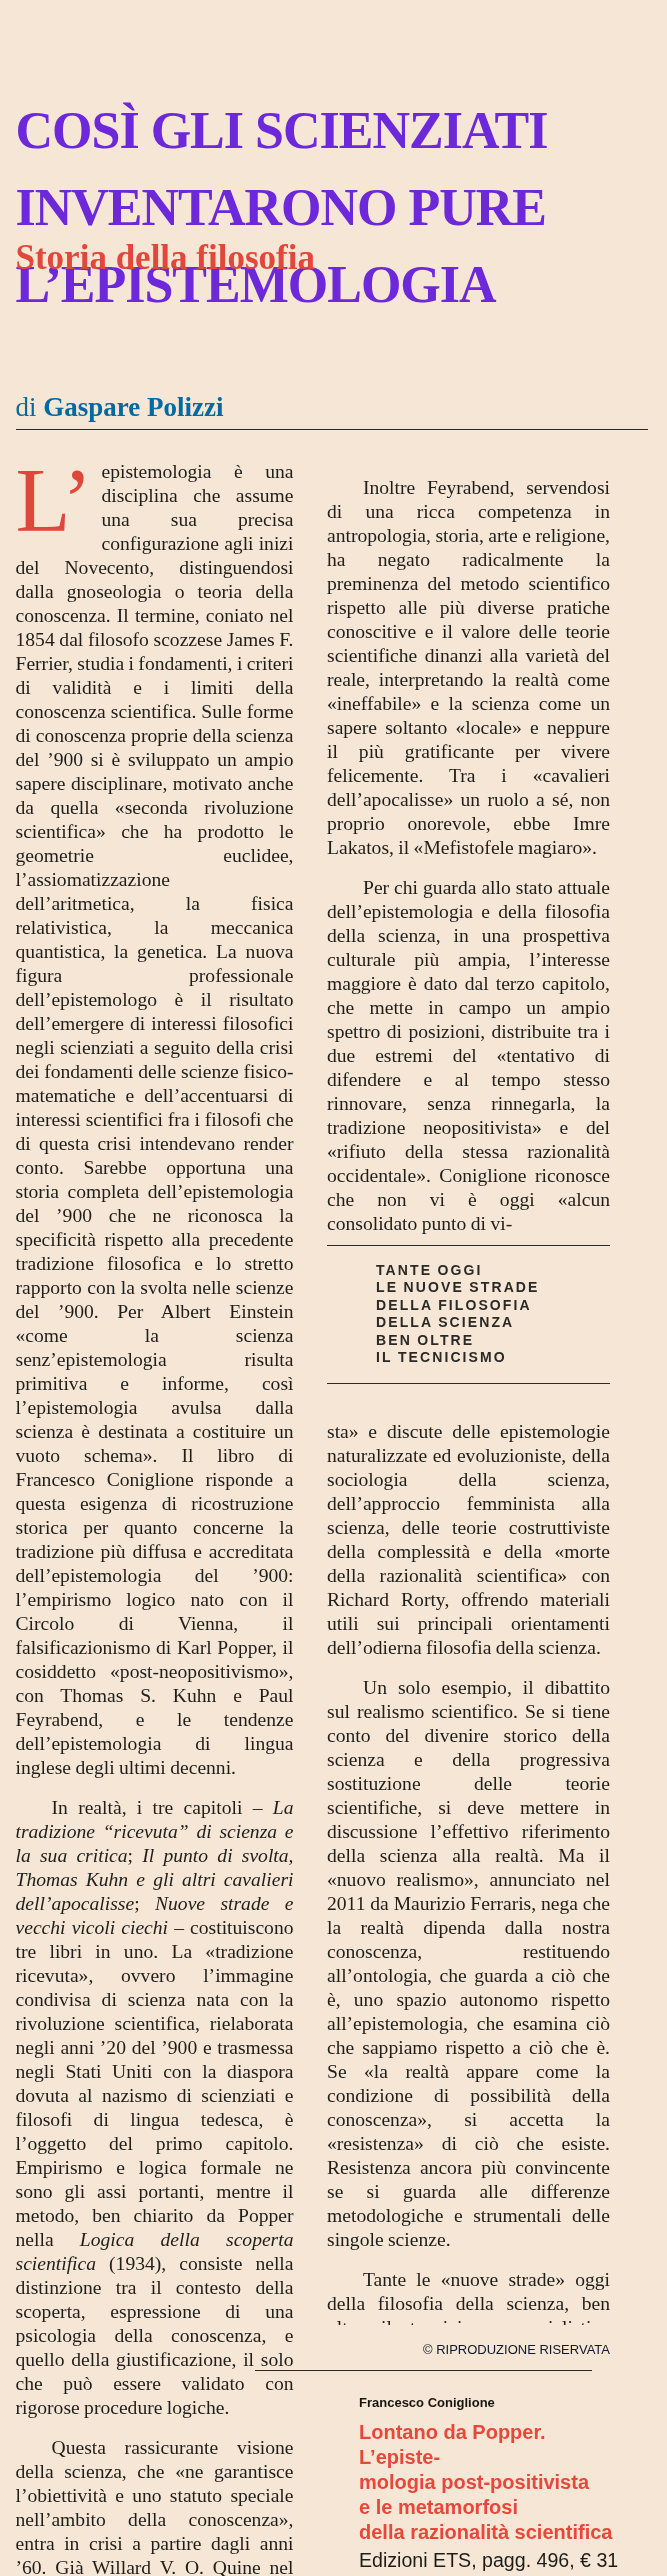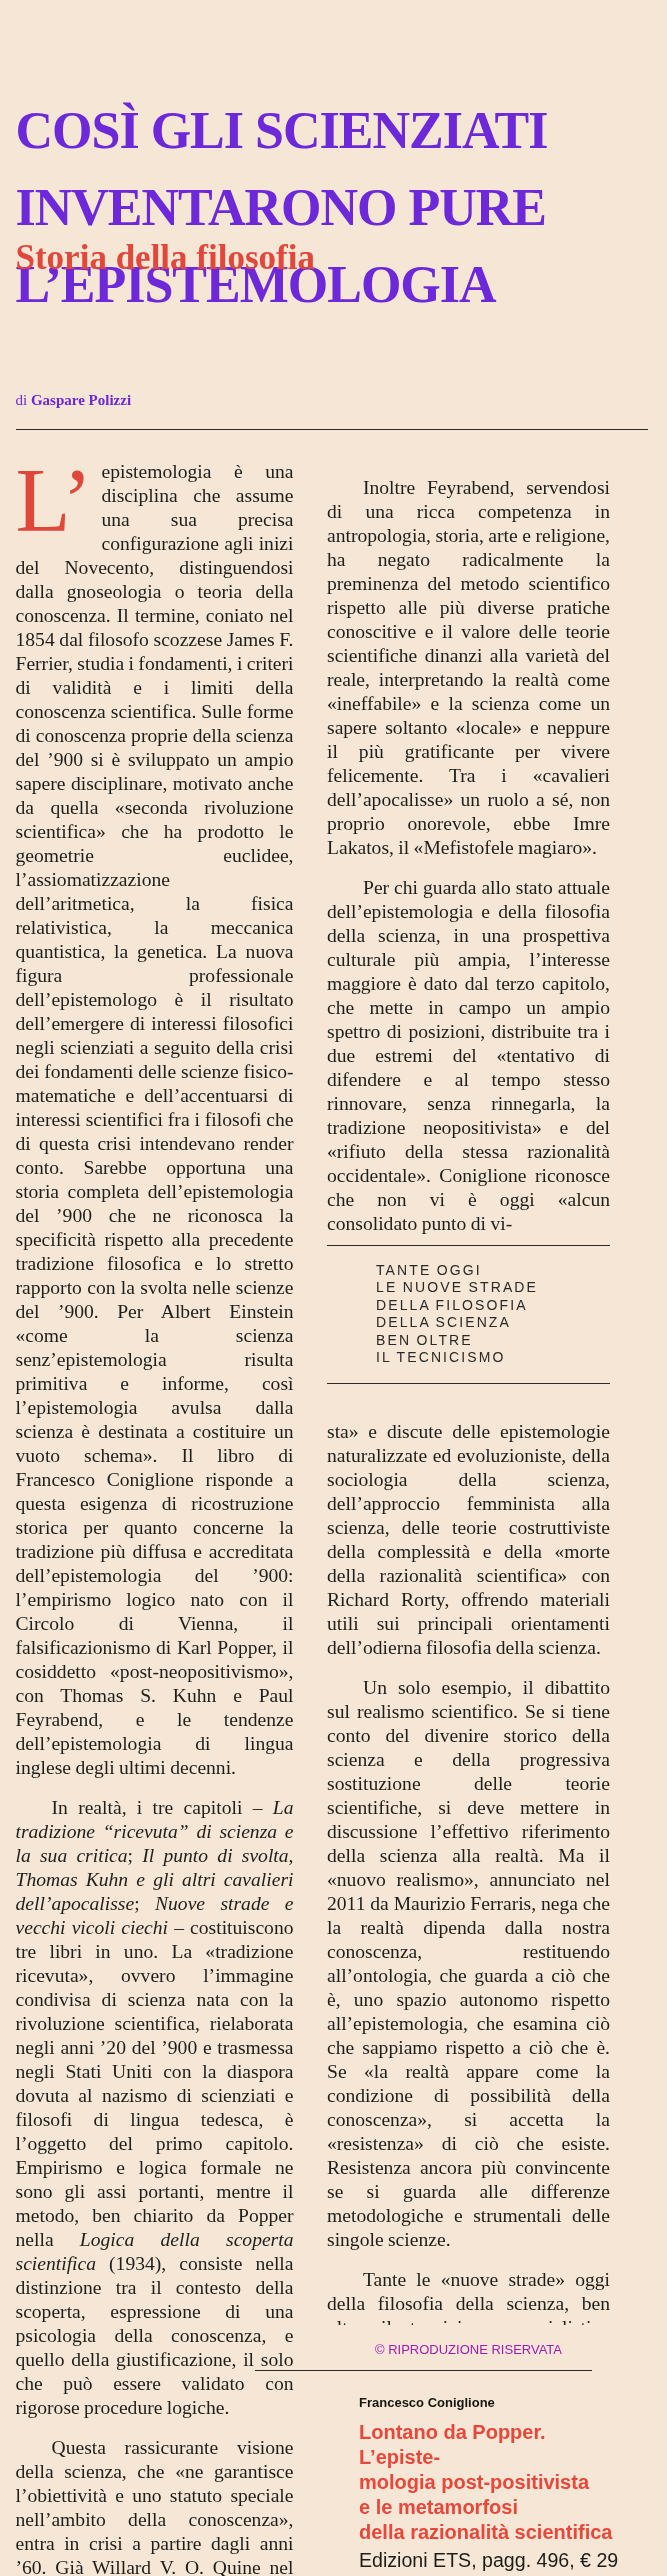--- a/index.html
+++ b/index.html
@@ -4,37 +4,37 @@
 <style>
   html,body{margin:0;padding:0;}
   .page{position:relative;width:667px;height:2607px;background:#f5e6d6;overflow:hidden;
         font-family:"Liberation Serif",serif;color:#1e1e1a;}
   .dateline{position:absolute;top:11.3px;left:0;width:100%;text-align:center;
         font-weight:700;font-size:23px;color:#ea1205;}
   .headline{position:absolute;top:57px;left:15.5px;width:636px;
         font-weight:700;font-size:52px;line-height:77px;letter-spacing:-1px;
         color:#6d28d9;white-space:pre-line;}
   .kicker{position:absolute;top:238px;left:15.5px;font-weight:700;font-size:35px;color:#e2473b;}
-  .byline{position:absolute;top:392px;left:15.5px;font-size:15px;color:#6d28d9;}
+  .byline{position:absolute;top:392px;left:15.5px;font-size:27px;color:#0369a1;}
   .byline b{font-weight:700;}
   .top-rule{position:absolute;top:429px;left:15.5px;width:632px;border-top:1.5px solid #2b2b27;}
   .col{position:absolute;top:460px;font-size:19.6px;line-height:24px;text-align:justify;
        word-spacing:-0.5px;overflow:hidden;}
   .col1{left:15.5px;width:278px;height:2143px;}
   .col2{left:327px;width:283px;height:1865px;}
   .col p{margin:0;}
   .col p.indent{text-indent:36px;margin-top:16px;}
   .dropcap{float:left;font-size:90px;line-height:76px;padding:3.1px 9.3px 0 0;
        color:#e0473b;font-weight:400;}
   .pullquote{margin:9.3px 0 36px 0;border-top:1px solid #2b2b27;border-bottom:1px solid #2b2b27;
-       padding:15.5px 0 16.5px 49px;font-family:"Liberation Sans",sans-serif;font-weight:400;
+       padding:15.5px 0 16.5px 49px;font-family:"Liberation Sans",sans-serif;font-weight:700;
        font-size:14px;line-height:17.5px;letter-spacing:2.1px;color:#2a2925;text-align:left;
        white-space:pre-line;text-indent:0;}
-  .copyright{position:absolute;top:2342px;left:327px;width:283px;text-align:center;
-       font-family:"Liberation Sans",sans-serif;font-size:13px;color:#a21caf;}
+  .copyright{position:absolute;top:2342px;left:327px;width:283px;text-align:right;
+       font-family:"Liberation Sans",sans-serif;font-size:13px;color:#0f172a;}
   .book-rule{position:absolute;top:2370px;left:255px;width:337px;border-top:1.5px solid #2b2b27;}
   .book{position:absolute;top:2395px;left:359px;width:268px;font-family:"Liberation Sans",sans-serif;}
   .book-author{font-size:13px;font-weight:700;color:#16160f;margin:0 0 10.3px 0;}
   .book-title{font-size:20px;line-height:25px;font-weight:700;color:#e8473a;
        white-space:pre-line;margin:0 0 4.1px 0;}
   .book-pub{font-size:19.6px;color:#1d1d18;margin:0;}
   i{font-style:italic;}
 </style>
 </head>
 <body>
@@ -75,17 +75,17 @@
   <div class="copyright">© RIPRODUZIONE RISERVATA</div>
 
   <div class="book-rule"></div>
 
   <div class="book">
     <p class="book-author">Francesco Coniglione</p>
     <p class="book-title">Lontano da Popper. L’episte-
 mologia post-positivista
 e le metamorfosi
 della razionalità scientifica</p>
-    <p class="book-pub">Edizioni ETS, pagg. 496, € 29</p>
+    <p class="book-pub">Edizioni ETS, pagg. 496, € 31</p>
   </div>
 
 </div>
 
 
 </body></html>

